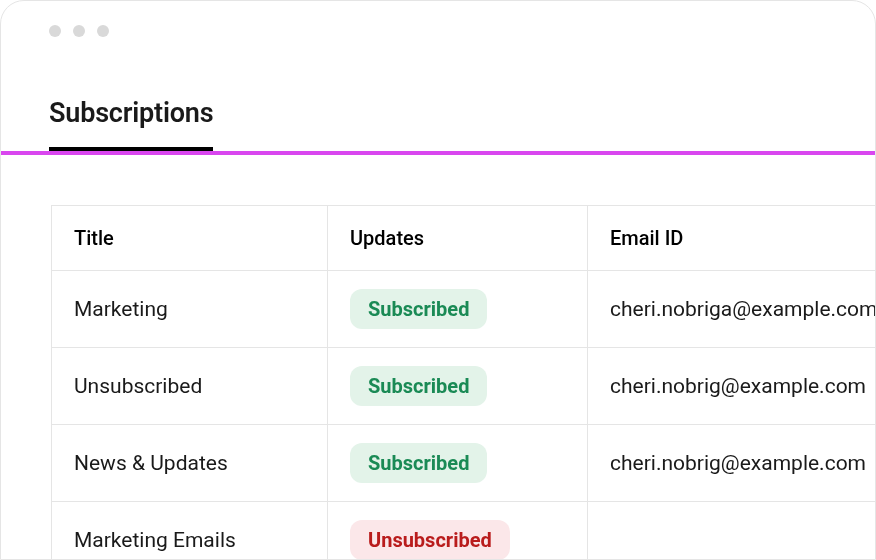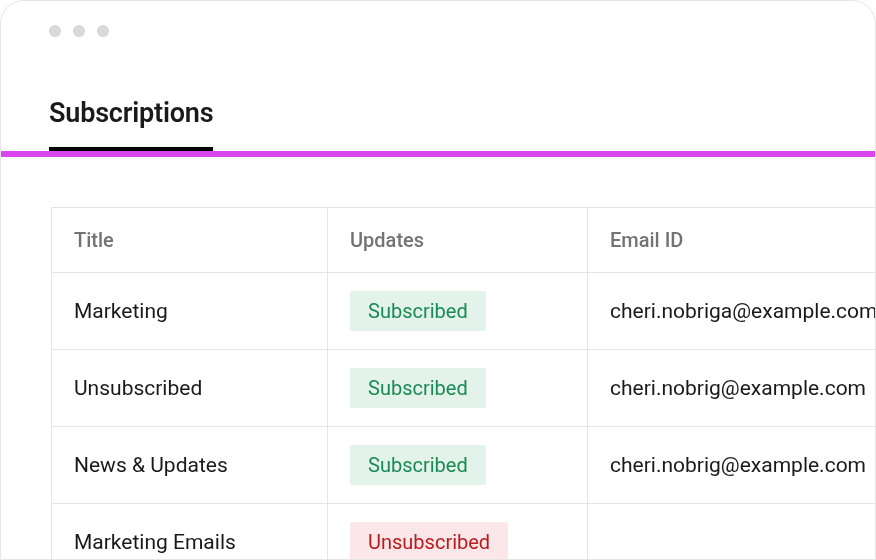--- a/index.html
+++ b/index.html
@@ -29,21 +29,21 @@
       gap: 12px;
     }
     .traffic-dot {
       width: 12px;
       height: 12px;
       border-radius: 50%;
       background: #d9d9d9;
     }
     .tabs-row {
       padding: 60px 0 0 48px;
-      border-bottom: 6px solid #d946ef;
+      border-bottom: 4px solid #d946ef;
     }
     .tab {
       display: inline-block;
       padding-bottom: 18px;
       font-size: 27px;
       font-weight: 600;
       color: #1a1a1a;
       border-bottom: 4px solid #000000;
       letter-spacing: -0.2px;
     }
@@ -58,38 +58,38 @@
     table.data th,
     table.data td {
       border: 1px solid #e5e5e5;
       text-align: left;
       vertical-align: middle;
     }
     table.data th {
       padding: 20px 22px;
       font-size: 20px;
       font-weight: 500;
-      color: #737373;
+      color: #000000;
     }
     table.data td {
       padding: 18px 22px;
       font-size: 21px;
       color: #1a1a1a;
       white-space: nowrap;
       overflow: hidden;
     }
     col.col-title { width: 276px; }
     col.col-status { width: 260px; }
     col.col-email { width: auto; }
     .badge {
       display: inline-block;
       padding: 8px 18px;
-      border-radius: 2px;
+      border-radius: 12px;
       font-size: 20px;
-      font-weight: 400;
+      font-weight: 700;
     }
     .badge-subscribed {
       background: #e3f3e9;
       color: #1a8a55;
     }
     .badge-unsubscribed {
       background: #fbe7e9;
       color: #b91c1c;
     }
   </style>

